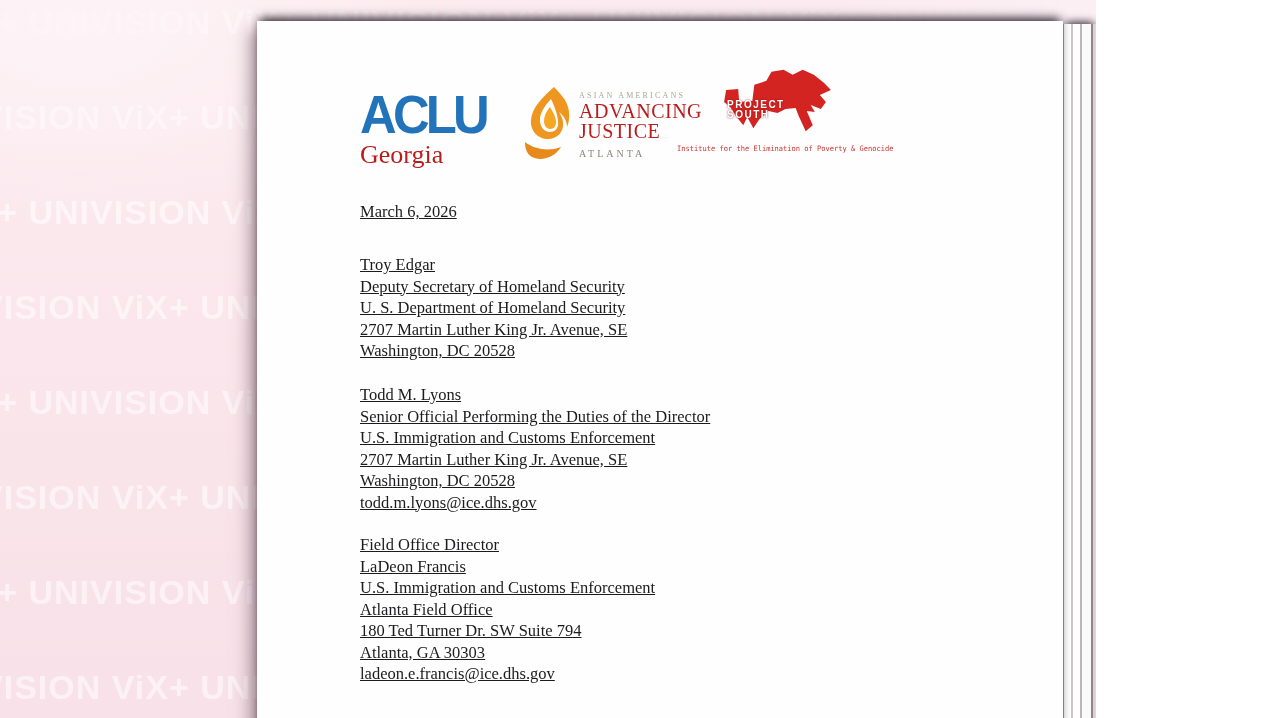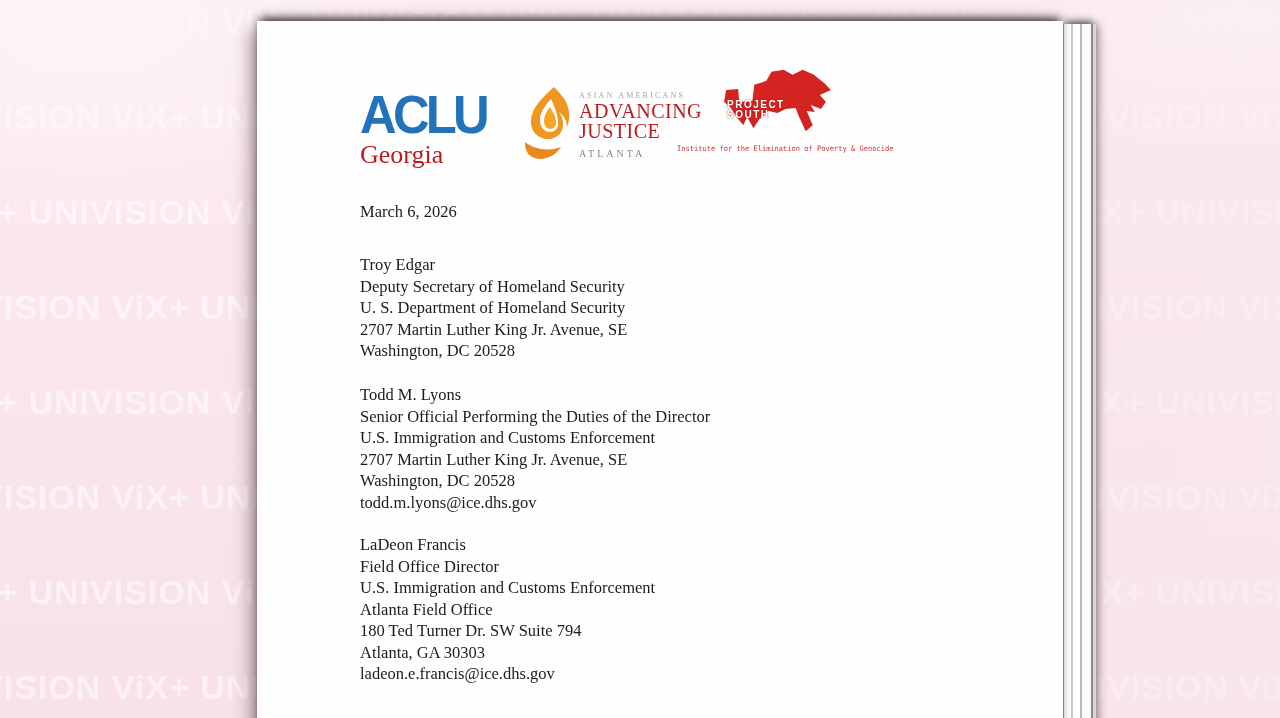--- a/index.html
+++ b/index.html
@@ -1,17 +1,17 @@
 <!DOCTYPE html>
 <html><head>
 <meta charset="utf-8">
 <style>
   html,body{margin:0;padding:0;}
   body{font-family:"Liberation Sans",sans-serif;}
-  .stage{position:relative;width:1280px;height:718px;overflow:hidden;
+  .stage{position:relative;width:1096px;height:718px;overflow:hidden;
          background:linear-gradient(180deg,#fcedf1 0%,#fae6ec 45%,#f8e1e8 100%);}
   
   .wm-layer{position:absolute;inset:0;}
   .wm-row{position:absolute;white-space:nowrap;
           font:700 34px/1 "Liberation Sans",sans-serif;
           color:rgba(255,255,255,0.55);letter-spacing:1px;}
   .wm-fade{position:absolute;inset:0;pointer-events:none;
            background:linear-gradient(90deg,rgba(250,230,237,0) 0%,rgba(250,230,237,0) 24%,
                       rgba(250,230,237,0.40) 58%,rgba(248,231,239,0.62) 100%);}
   .corner-fade{position:absolute;inset:0;pointer-events:none;
@@ -40,21 +40,21 @@
   .aaj-city{font:400 10px/1 "Liberation Serif",serif;letter-spacing:3px;color:#8a867c;margin-top:9px;}
   .logo-ps{position:absolute;left:420px;top:47px;width:250px;}
   .ps-map{position:absolute;left:36px;top:0;width:127px;height:70px;}
   .ps-name{position:absolute;left:50px;top:32px;width:100px;
            font:700 10px/10px "Liberation Sans",sans-serif;letter-spacing:1.5px;color:#ffffff;
            text-shadow:0 0 2px rgba(140,10,10,0.9);}
   .ps-tagline{position:absolute;left:0;top:77px;white-space:nowrap;
            font:400 7.5px/1 "DejaVu Sans Mono",monospace;color:#c93330;
            transform:scaleX(0.94);transform-origin:left top;}
   
-  .letter-line,.date{font:400 16.5px/21.5px "Liberation Serif",serif;color:#1b1b1d;}
+  .letter-line,.date{font:400 16.5px/21.5px "Liberation Serif",serif;color:#1b1b1d;text-decoration:underline;}
   .date{position:absolute;left:103px;top:180px;}
   .addr{position:absolute;left:103px;}
   .b1{top:233px;} .b2{top:363px;} .b3{top:513px;}
 </style>
 </head>
 <body>
 
 <div class="stage">
 
   <div class="wm-layer" id="wm">
@@ -118,22 +118,22 @@
       </div>
     <div class="addr b2">
         <div class="letter-line">Todd M. Lyons</div>
         <div class="letter-line">Senior Official Performing the Duties of the Director</div>
         <div class="letter-line">U.S. Immigration and Customs Enforcement</div>
         <div class="letter-line">2707 Martin Luther King Jr. Avenue, SE</div>
         <div class="letter-line">Washington, DC 20528</div>
         <div class="letter-line">todd.m.lyons@ice.dhs.gov</div>
       </div>
     <div class="addr b3">
+        <div class="letter-line">Field Office Director</div>
         <div class="letter-line">LaDeon Francis</div>
-        <div class="letter-line">Field Office Director</div>
         <div class="letter-line">U.S. Immigration and Customs Enforcement</div>
         <div class="letter-line">Atlanta Field Office</div>
         <div class="letter-line">180 Ted Turner Dr. SW Suite 794</div>
         <div class="letter-line">Atlanta, GA 30303</div>
         <div class="letter-line">ladeon.e.francis@ice.dhs.gov</div>
       </div>
 
   </div>
 </div>
 

